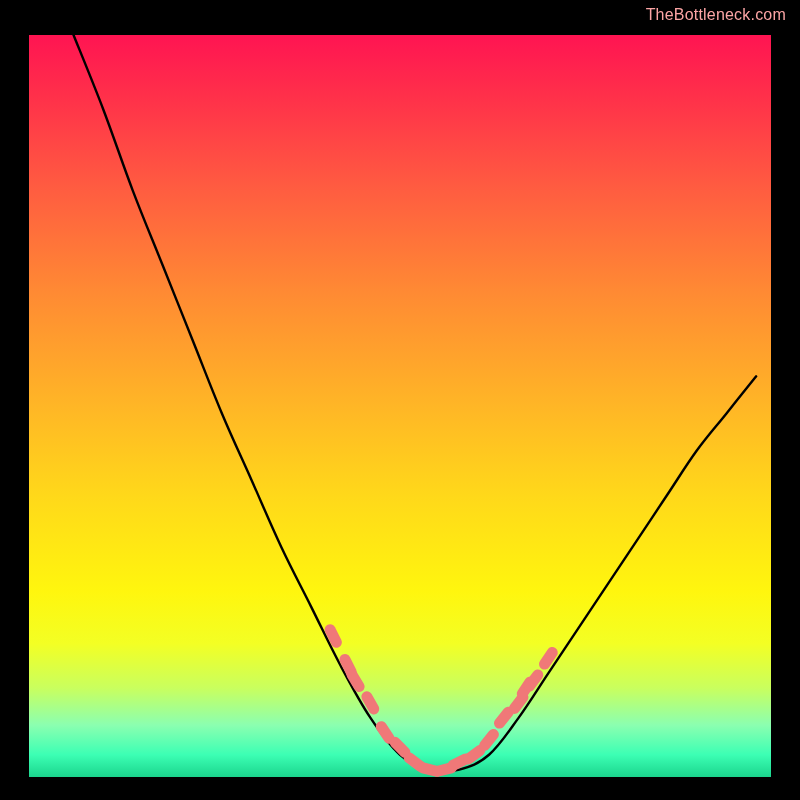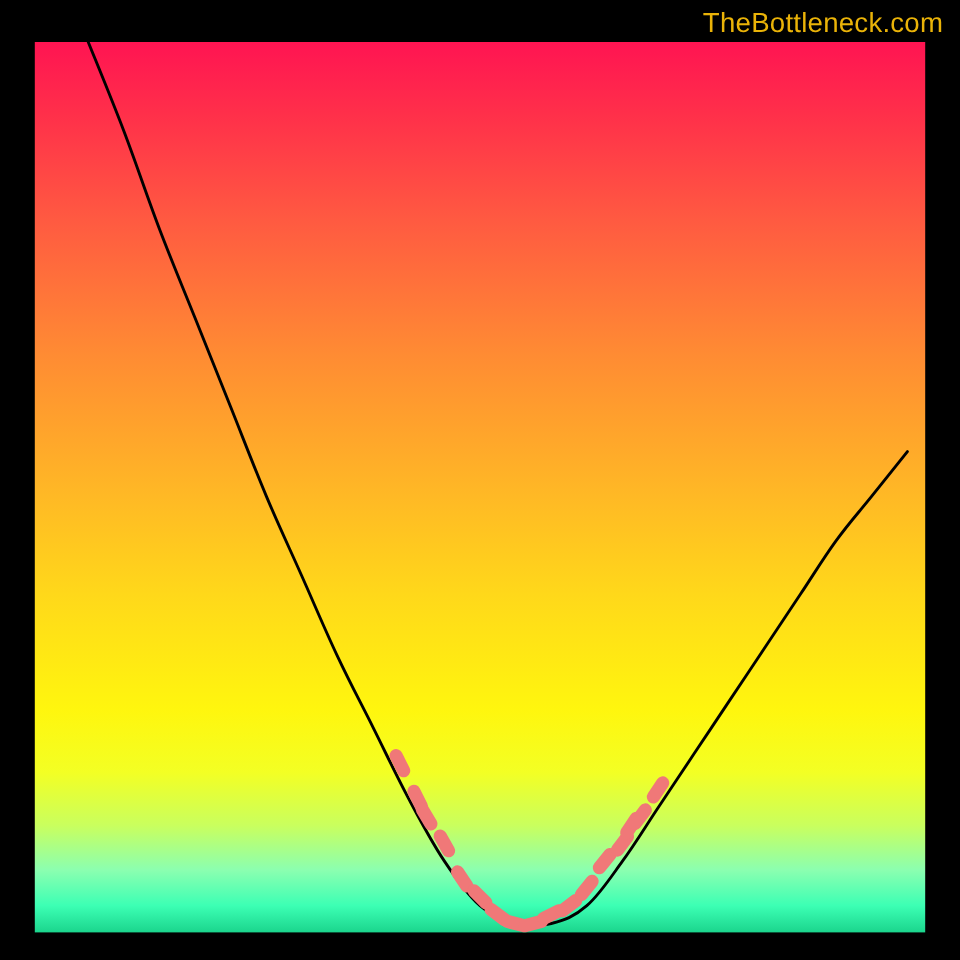--- a/index.html
+++ b/index.html
@@ -29,22 +29,22 @@
       #c9ff5e 88%,
       #8bffb0 93%,
       #3cffb4 97%,
       #1bd58d 100%
     );
   }
   .watermark {
     position: absolute;
     top: 6px;
     right: 14px;
-    color: #eab308;
-    font-size: 23px;
+    color: #fca5a5;
+    font-size: 16px;
     font-weight: 500;
     letter-spacing: 0.2px;
     user-select: none;
   }
   svg.curve {
     position: absolute;
     left: 0;
     top: 0;
     width: 742px;
     height: 742px;

